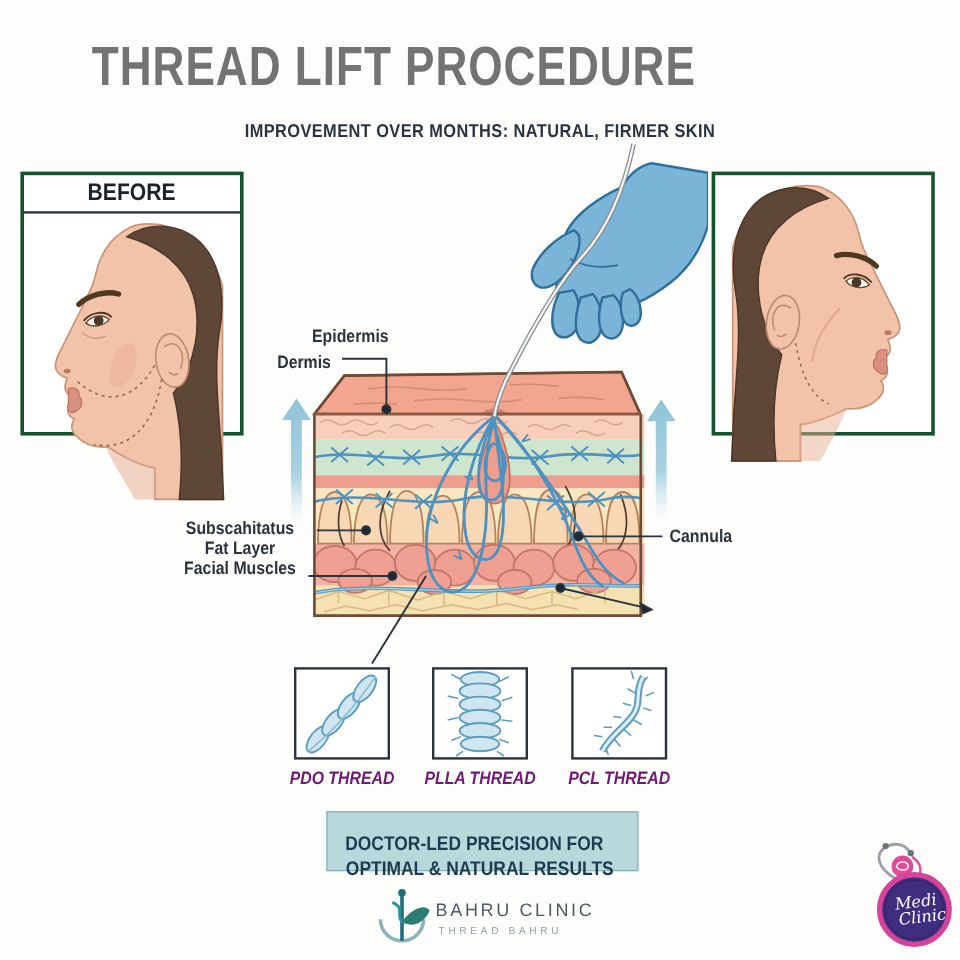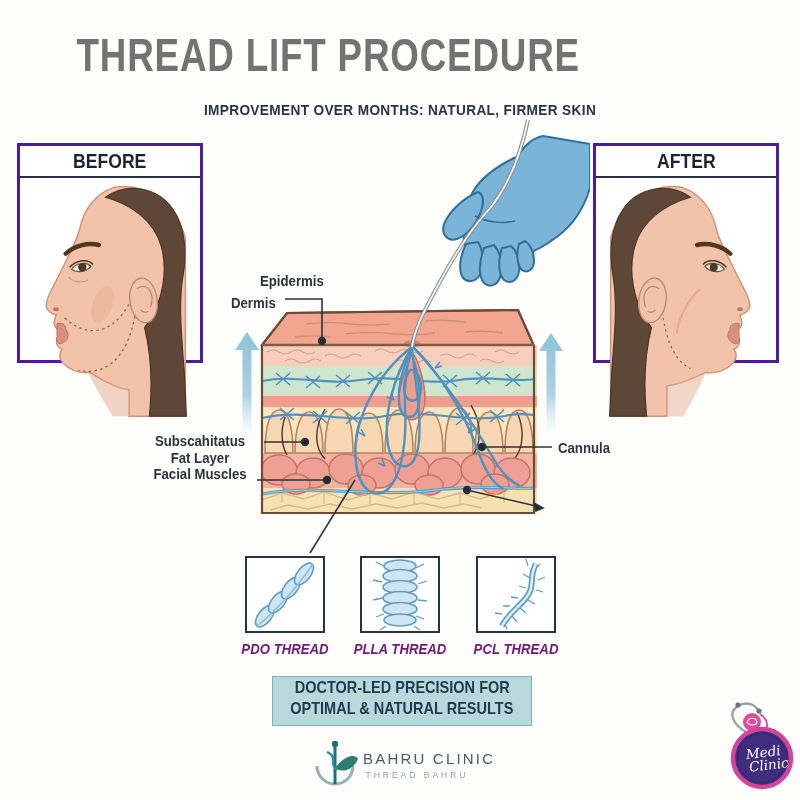--- a/index.html
+++ b/index.html
@@ -8,34 +8,34 @@
   .abs{position:absolute;}
   .cond{transform:scaleX(.8);transform-origin:center;}
   .condL{transform:scaleX(.88);transform-origin:left center;}
   .condR{transform:scaleX(.88);transform-origin:center;}
   
   .title{left:0;top:28px;width:765px;text-align:left;font-size:46px;font-weight:bold;
          letter-spacing:1px;color:#737373;}
   .subtitle{left:0;top:101px;width:800px;text-align:center;font-size:15.5px;font-weight:bold;
             letter-spacing:.4px;color:#2a3441;}
   
-  .panel{width:186px;height:220px;border:3px solid #4c1d95;background:#fff;box-sizing:border-box;}
+  .panel{width:186px;height:220px;border:3px solid #14532d;background:#fff;box-sizing:border-box;}
   .panel .phead{height:30px;line-height:30px;text-align:center;font-size:20px;font-weight:bold;
                 color:#1c232d;border-bottom:2.5px solid #273244;}
   .panel .pbody{position:relative;width:100%;height:240px;overflow:hidden;}
   .flip{transform:scaleX(-1);}
   
   .dlabel{font-size:15px;font-weight:bold;color:#2b333d;white-space:nowrap;}
   .center-txt{text-align:center;}
   
   .tbox{width:80px;height:77px;border:2px solid #2a323e;background:#fff;box-sizing:border-box;}
   .tlabel{width:120px;text-align:center;font-size:15px;font-weight:bold;color:#701a75;font-style:italic;}
   
   .banner{left:272px;top:676px;width:260px;height:50px;background:#b9d8dc;border:1.5px solid #84afb6;
-          box-sizing:border-box;text-align:center;padding-top:0;}
+          box-sizing:border-box;padding-top:16px;}
   .banner .bline{font-size:16.5px;font-weight:bold;color:#1d3b4e;line-height:21px;}
   
   .clinic-name{font-size:15px;letter-spacing:2.2px;color:#4e5b66;font-weight:500;white-space:nowrap;}
   .clinic-loc{font-size:8.5px;letter-spacing:3px;color:#93a0a9;white-space:nowrap;}
   
   .badge-text{width:56px;text-align:center;color:#fff;font-family:"DejaVu Serif",serif;
               font-style:italic;font-size:13.5px;line-height:13px;transform:rotate(-7deg);}
   svg{display:block;}
 </style>
 </head>
@@ -248,22 +248,20 @@
         <path d="M50,100 C56,106 64,106 70,103" fill="none" stroke="#d09a7e" stroke-width="1.2"></path>
         <g fill="none" stroke="#8a6a56" stroke-width="1.4" stroke-dasharray="2.5,3.5">
           <path d="M46,142 C70,164 96,158 113,126"></path>
           <path d="M118,140 C110,186 86,201 60,196"></path>
         </g>
       </svg>
     </div>
   </div>
 
   <div class="abs panel" style="left:593px;top:143px;z-index:2;">
-    <div class="phead">
-      <span class="condR" style="display:inline-block;">AFTER</span></div>
     <div class="pbody flip">
       <svg width="180" height="240" viewBox="0 0 185 243">
         <path d="M96,8 C78,14 66,30 62,48 C60,58 56,66 50,78 C46,86 40,98 35,108 C31,116 26,124 27,130 C28,136 34,138 37,139 C35,145 34,149 37,152 C42,155 43,158 39,162 C36,167 38,172 43,174 C40,179 40,184 45,189 C52,196 62,199 72,198 C84,204 98,210 112,212 L112,243 L170,243 L170,60 C160,25 130,2 96,8 Z" fill="#f2c3a9" stroke="#c99579" stroke-width="1.5"></path>
         <path d="M72,198 C90,206 106,210 112,212 L112,243 L95,243 C85,225 77,210 72,198 Z" fill="#e8b196" opacity=".5"></path>
         <path d="M88,18 C110,2 142,8 157,30 C170,48 172,76 167,102 C163,130 166,160 169,200 L171,243 L133,243 C137,203 133,172 128,152 C148,126 152,92 145,68 C138,43 116,26 88,18 Z" fill="#5f4737" stroke="#4a3628" stroke-width="1.2"></path>
         <ellipse cx="127" cy="124" rx="14" ry="23" fill="#f2c3a9" stroke="#c08a6e" stroke-width="1.4" transform="rotate(-8 127 124)"></ellipse>
         <path d="M120,112 C132,104 139,118 134,131 M124,134 q5,4 8,1" fill="none" stroke="#c08a6e" stroke-width="1.3"></path>
         <path d="M47,76 C55,68 70,64 81,67" fill="none" stroke="#50391f" stroke-width="4.6" stroke-linecap="round"></path>
         <path d="M53,92 C58,85 68,84 73,89 C68,95 58,96 53,92 Z" fill="#fff" stroke="#6b4a35" stroke-width="1.2"></path>
         <circle cx="64" cy="90" r="4.2" fill="#4c3728"></circle>

